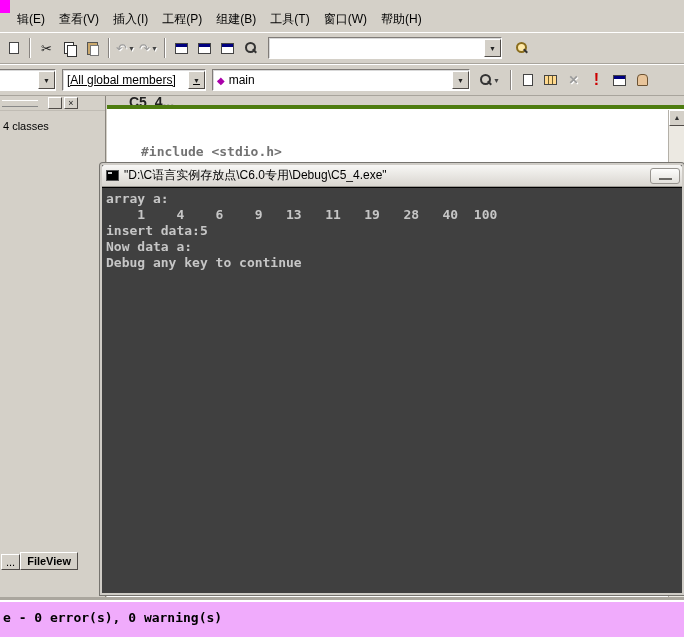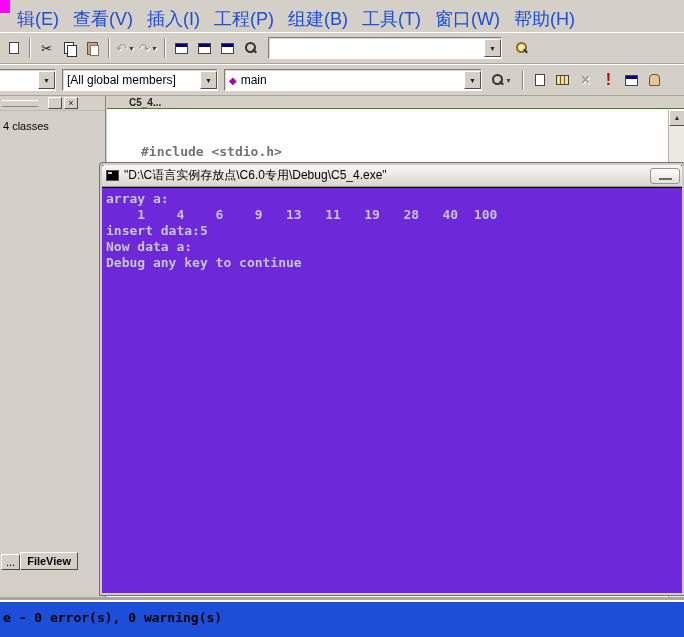--- a/index.html
+++ b/index.html
@@ -4,21 +4,21 @@
 <style>
   * { margin:0; padding:0; box-sizing:border-box; }
   html,body { width:684px; height:637px; }
   body { font-family:"Liberation Sans", sans-serif; background:#d4d0c8; }
   .screen { position:relative; width:684px; height:637px; background:#d4d0c8; overflow:hidden; }
 
   
   .magenta-chip { position:absolute; left:0; top:0; width:10px; height:13px; background:#ff00ff; z-index:40; }
 
   .menubar { position:absolute; left:0; top:6px; width:100%; height:26px; display:flex; align-items:center; padding-left:10px; }
-  .menu-item { padding:3px 7px; font-size:18px; color:#1d4ed8; white-space:nowrap; }
+  .menu-item { padding:3px 7px; font-size:12px; color:#000000; white-space:nowrap; }
 
   .toolbar { position:absolute; left:0; width:100%; height:32px; display:flex; align-items:center; border-top:1px solid #ffffff; border-bottom:1px solid #a8a49c; padding:0 2px; }
   .toolbar-main { top:32px; }
   .toolbar-wizard { top:64px; }
 
   .tbtn { width:23px; height:22px; display:inline-flex; align-items:center; justify-content:center; color:#222; font-size:13px; position:relative; flex:none; }
   .tbtn.disabled { color:#9a9a9a; text-shadow:1px 1px 0 #ffffff; }
   .mini-arrow { font-size:7px; margin-left:1px; color:#444; }
   .tb-sep { width:2px; height:20px; margin:0 4px; border-left:1px solid #888480; border-right:1px solid #ffffff; flex:none; }
 
@@ -50,39 +50,39 @@
   .workspace { position:absolute; left:0; top:0; width:106px; height:100%; background:#d4d0c8; border-right:1px solid #8a867e; }
   .ws-top { height:15px; display:flex; align-items:center; padding:1px 2px; border-bottom:1px solid #c0bcb4; }
   .ws-grip { width:36px; height:7px; border-top:1px solid #fff; border-bottom:1px solid #888; margin-right:8px; }
   .ws-mini-btn { width:14px; height:12px; margin-left:2px; background:#d4d0c8; border:1px solid; border-color:#ffffff #504c48 #504c48 #ffffff; font-size:9px; line-height:10px; text-align:center; color:#222; }
   .ws-item { margin-top:9px; padding-left:3px; font-size:11px; color:#000; white-space:nowrap; }
   .ws-tabs { position:absolute; left:0; bottom:30px; display:flex; align-items:flex-end; padding-left:1px; }
   .ws-tab { border:1px solid; border-color:#ffffff #504c48 #504c48 #ffffff; background:#d4d0c8; font-size:11px; padding:1px 4px; white-space:nowrap; }
   .ws-tab.active { font-weight:bold; padding:2px 6px; }
 
   .editor { position:absolute; left:107px; top:0; right:0; height:100%; background:#ffffff; overflow:hidden; }
-  .doc-titlebar { height:13px; background:#d4d0c8; border-bottom:1px solid #4d7c0f; font-size:10px; font-weight:bold; color:#222; padding-left:22px; overflow:hidden; line-height:13px; }
+  .doc-titlebar { height:13px; background:#d4d0c8; border-bottom:4px solid #4d7c0f; font-size:14px; font-weight:bold; color:#222; padding-left:22px; overflow:hidden; line-height:13px; }
   .code { padding:3px 0 0 34px; font-family:"DejaVu Sans Mono", monospace; font-size:13px; font-weight:bold; line-height:16px; color:#000; white-space:pre; }
   .kw { color:#737373;margin-top:31px; }
   .vscroll { position:absolute; right:0; top:14px; bottom:0; width:16px; background:#ece9e2; border-left:1px solid #b4b0a8; }
   .scroll-arrow { display:block; width:16px; height:16px; background:#d4d0c8; border:1px solid; border-color:#ffffff #504c48 #504c48 #ffffff; font-size:7px; text-align:center; line-height:14px; color:#333; }
 
   
   .console-window { position:absolute; left:100px; top:163px; width:584px; height:432px; z-index:20; border:2px solid #cfccc6; box-shadow:0 0 0 1px #76746f; background:#000; border-radius:3px 3px 0 0; }
   .console-titlebar { position:relative; height:22px; background:linear-gradient(#f8f7f5,#d9d6d0); border-bottom:1px solid #9b9892; display:flex; align-items:center; padding:0 4px; border-radius:2px 2px 0 0; }
   .console-icon { width:13px; height:11px; background:#000; border:1px solid #555; margin-right:5px; flex:none; position:relative; }
   .console-icon::after { content:""; position:absolute; left:1px; top:1px; width:4px; height:2px; background:#d0d0d0; }
   .console-title { font-size:12px; color:#000; white-space:nowrap; overflow:hidden; }
   .console-min-btn { position:absolute; right:2px; top:3px; width:30px; height:16px; border:1px solid #97948f; border-radius:3px; background:linear-gradient(#fdfdfc,#e3e1dc); }
   .console-min-btn::after { content:""; position:absolute; left:8px; bottom:3px; width:13px; height:2px; background:#6b6965; }
-  .console-body { position:absolute; left:0; right:0; top:23px; bottom:0; background:#6d28d9; padding:3px 0 0 4px; overflow:hidden; }
+  .console-body { position:absolute; left:0; right:0; top:23px; bottom:0; background:#404040; padding:3px 0 0 4px; overflow:hidden; }
   .cline { font-family:"DejaVu Sans Mono", monospace; font-size:13px; font-weight:bold; color:#c6c6c6; line-height:16px; white-space:pre; }
 
   
-  .output-bar { position:absolute; left:0; bottom:0; width:100%; height:37px; background:#1d4ed8; border-top:2px solid #ffffff; box-shadow:0 -3px 0 #aaa69e; }
+  .output-bar { position:absolute; left:0; bottom:0; width:100%; height:37px; background:#f0abfc; border-top:2px solid #ffffff; box-shadow:0 -3px 0 #aaa69e; }
   .output-text { display:inline-block; margin:8px 0 0 3px; font-family:"DejaVu Sans Mono", monospace; font-size:13px; font-weight:bold; color:#000; white-space:pre; }
 </style>
 </head>
 <body>
 
 <div class="screen">
   <div class="magenta-chip"></div>
 
   <div class="menubar">
     <span class="menu-item">辑(E)</span>
@@ -130,21 +130,21 @@
     <span class="tbtn" style="margin-left:8px;">
         <span class="mag-shape gold"></span>
       </span>
   </div>
 
   <div class="toolbar toolbar-wizard">
     <span class="combo" style="width:96px; margin-left:-42px;">
       <span class="combo-text"></span>
       <span class="arrow-btn">▼</span>
     </span>
-    <span class="combo" style="width:156px; margin-left:6px;">
+    <span class="combo" style="width:144px; margin-left:6px;text-decoration:underline;">
       <span class="combo-text">[All global members]</span>
       <span class="arrow-btn">▼</span>
     </span>
     <span class="combo" style="width:258px; margin-left:6px;">
       <span class="diamond">◆</span>
       <span class="combo-text">main</span>
       <span class="arrow-btn">▼</span>
     </span>
     <span class="tbtn" style="width:32px; margin-left:4px;">
         <span class="mag-shape"></span>

